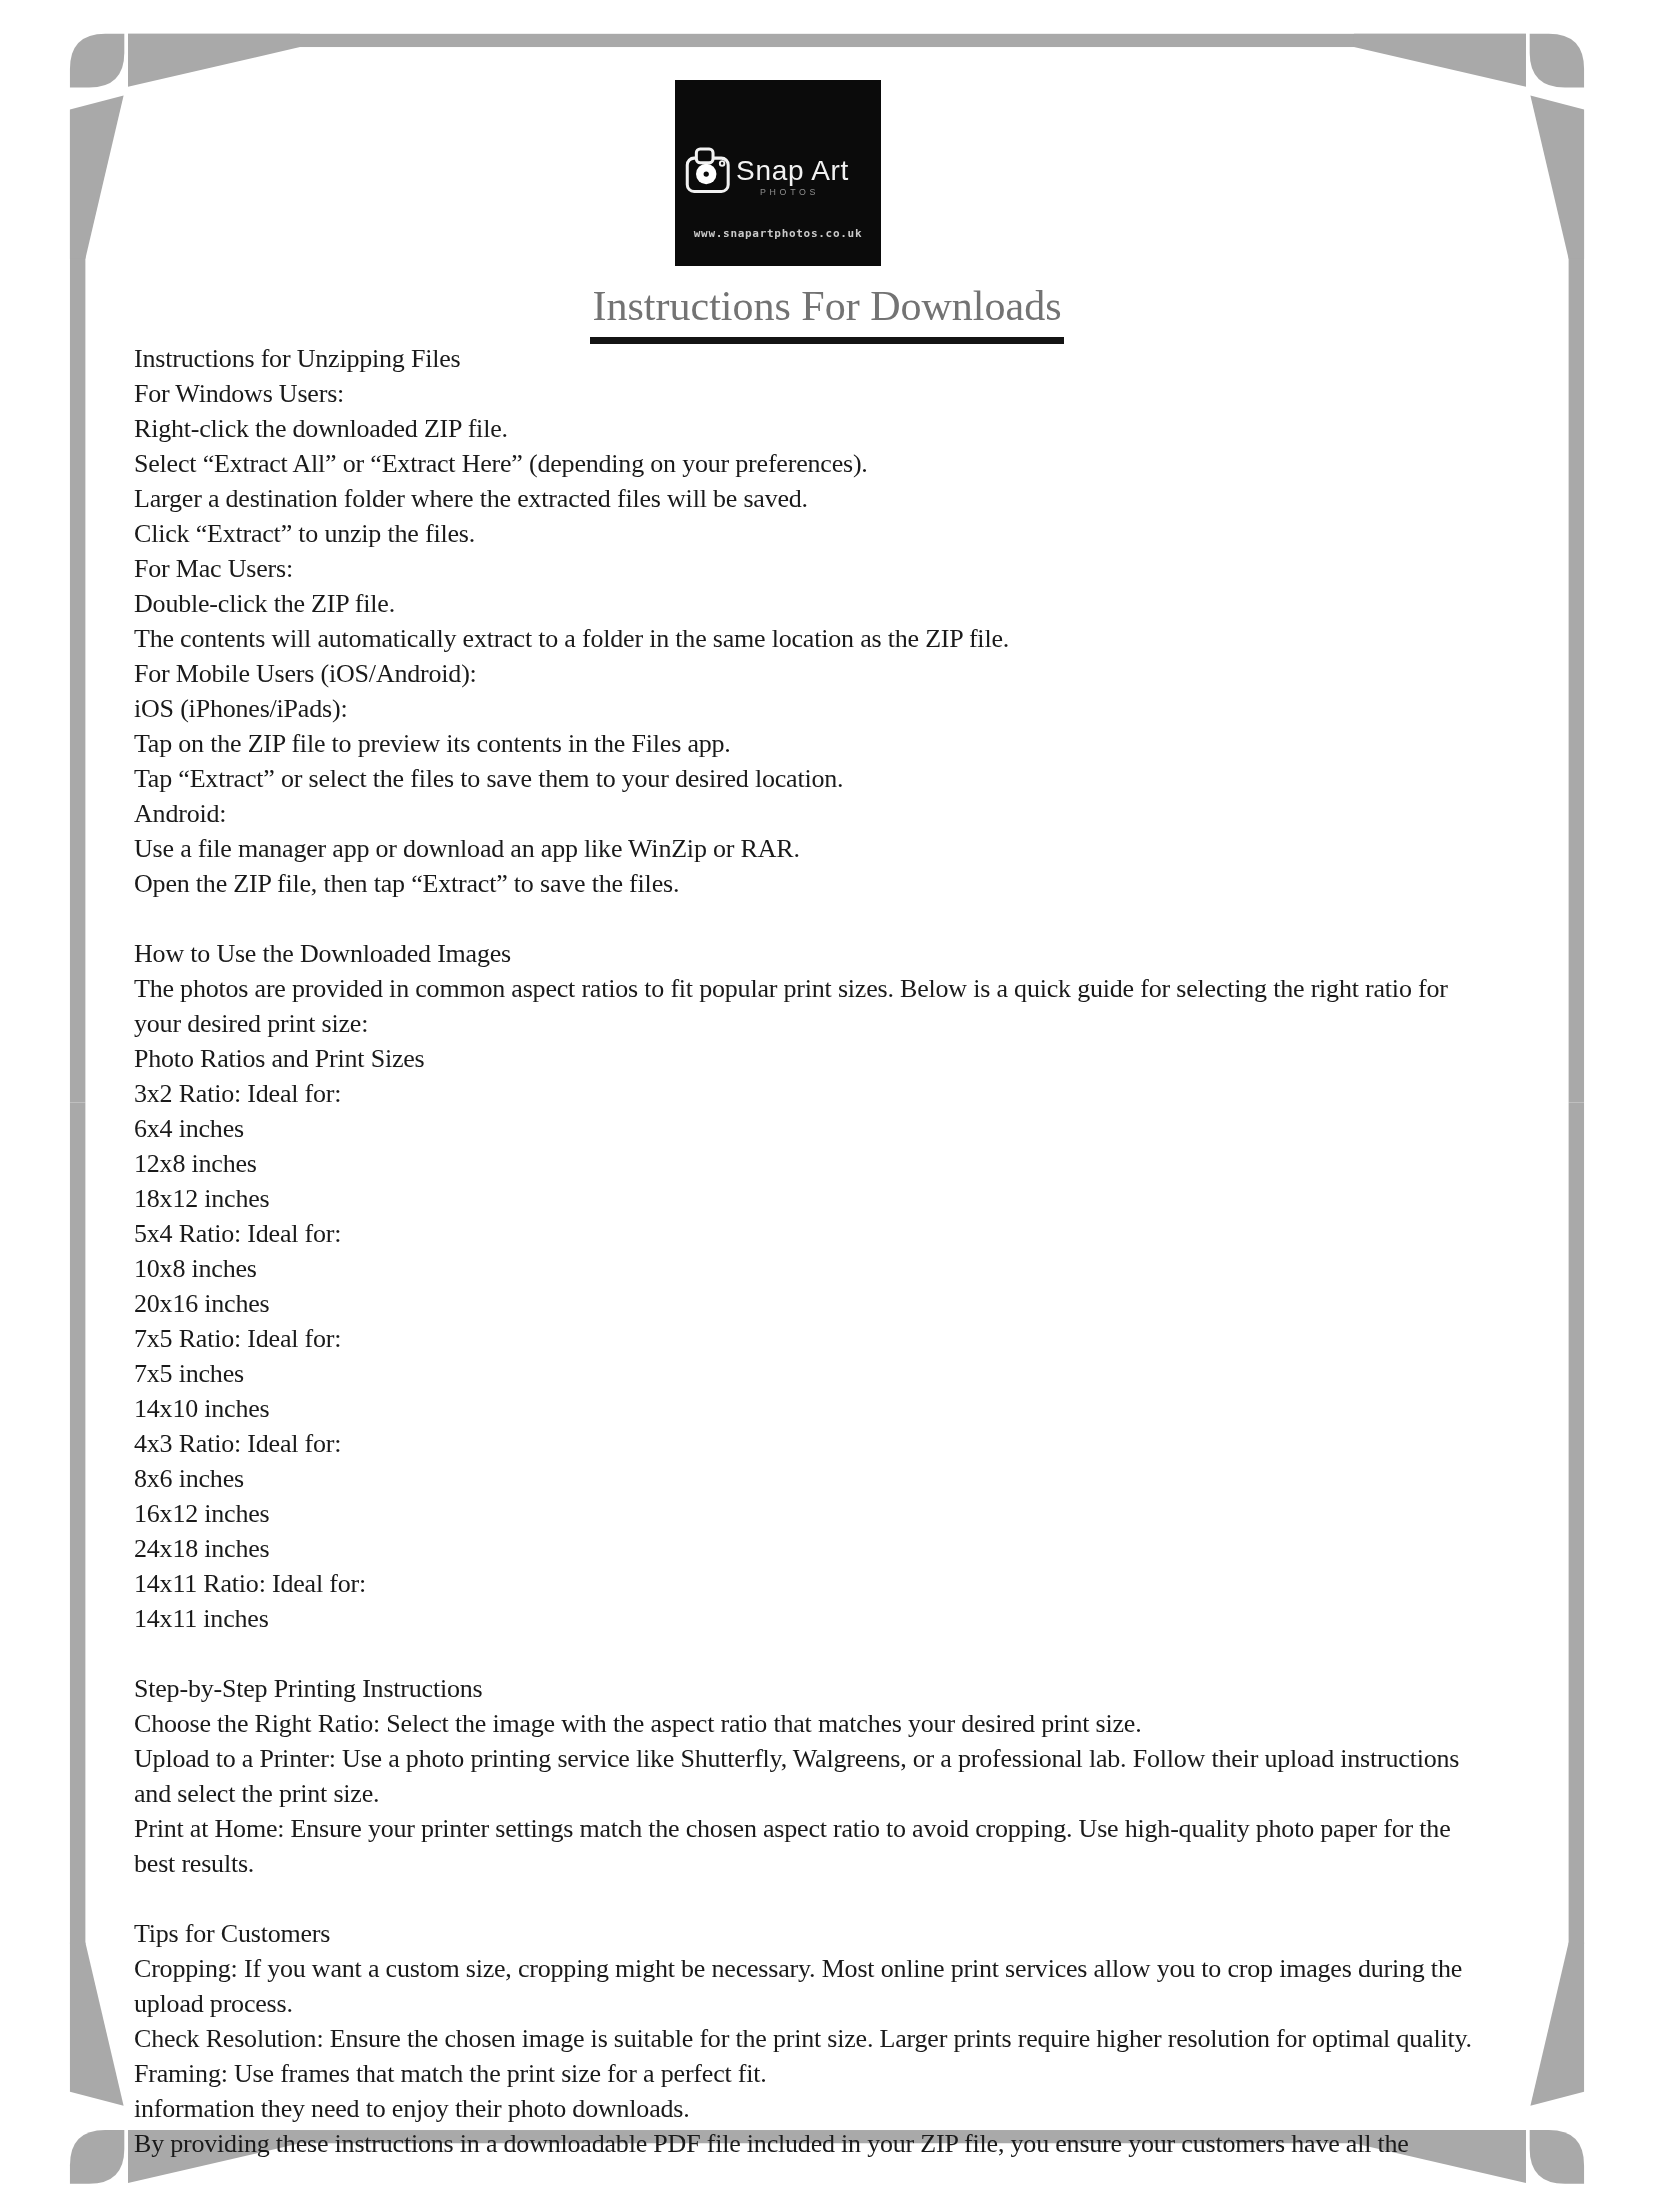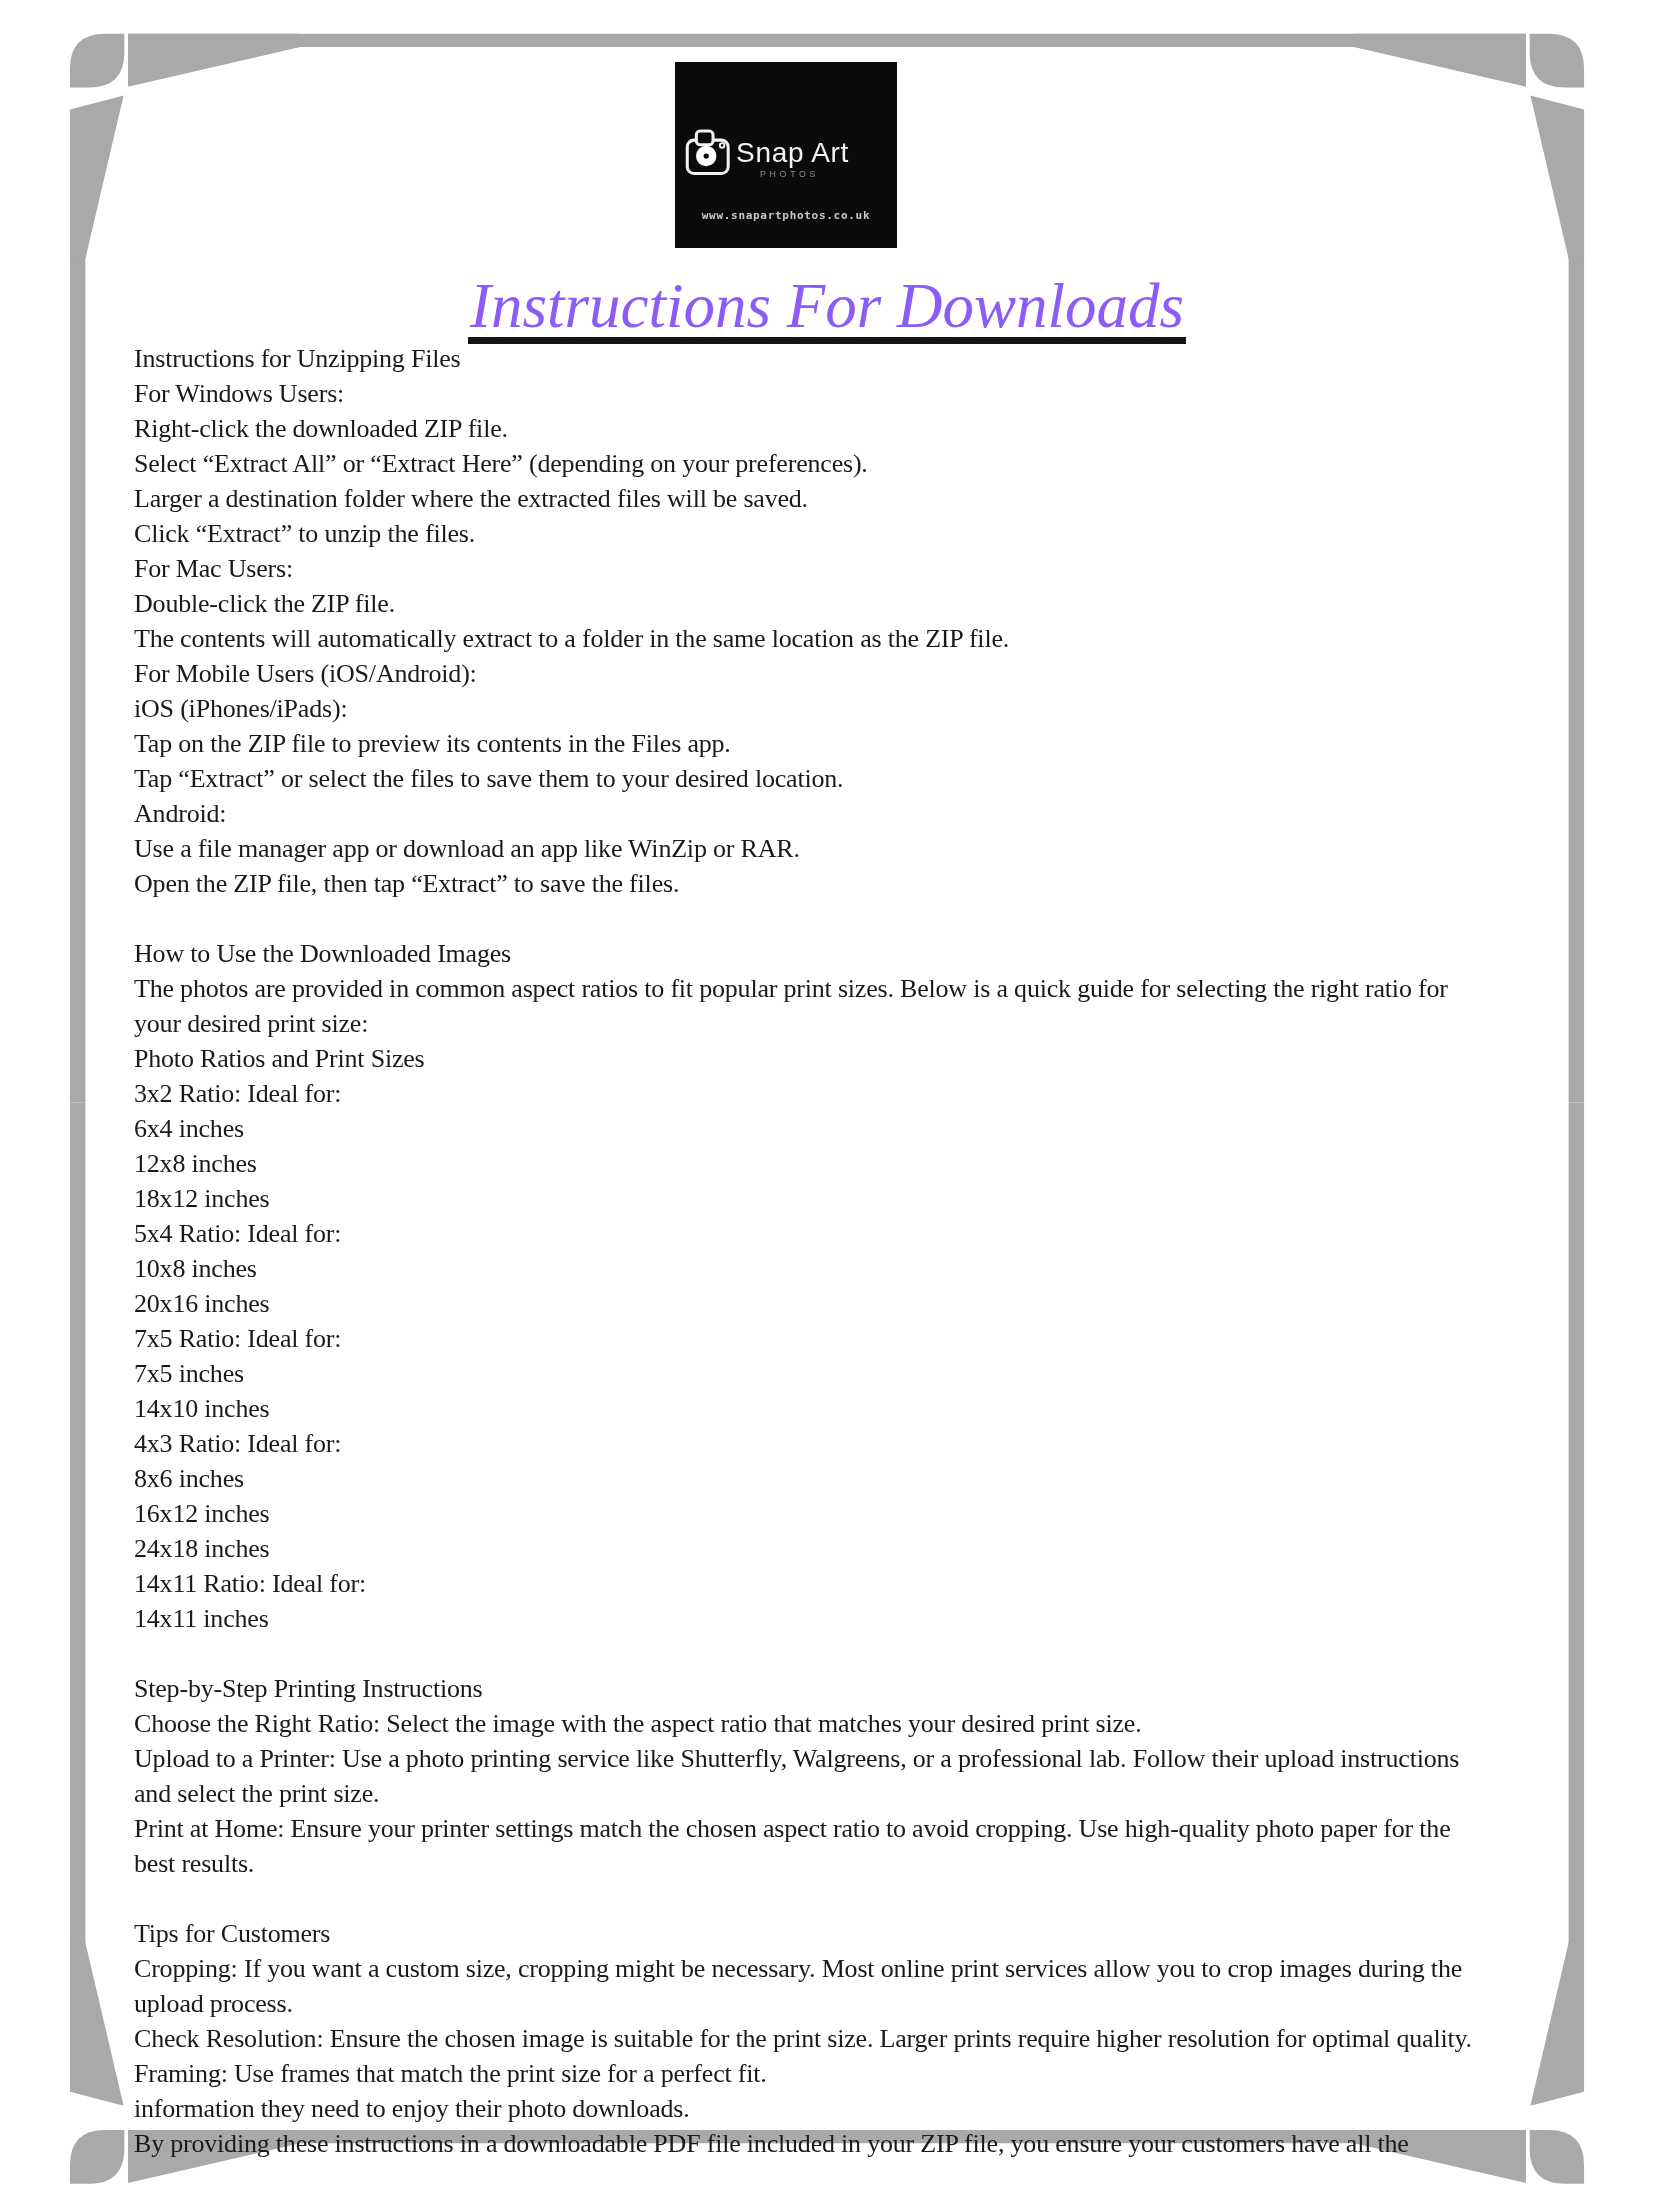--- a/index.html
+++ b/index.html
@@ -13,22 +13,22 @@
   }
   .frame-svg {
     position: absolute; left: 0; top: 0;
     width: 1654px; height: 2205px;
     pointer-events: none;
   }
   .frame-svg * { fill: var(--frame-color, #a9a9a9); }
 
   .logo-box {
     position: absolute;
-    left: 675px; top: 62px;
-    width: 222px; height: 186px;
+    left: 675px; top: 80px;
+    width: 206px; height: 186px;
     background: var(--logo-bg, #0b0b0b);
   }
   .camera-svg {
     position: absolute; left: 10.3px; top: 66px;
     width: 50px; height: 50px;
   }
   .brand-name {
     position: absolute; left: 61px; top: 76px;
     font-family: "Liberation Sans", sans-serif;
     font-size: 28px; line-height: 29px;
@@ -51,24 +51,23 @@
   }
 
   .title-wrap {
     position: absolute; left: 0; top: 275px;
     width: 100%;
     text-align: center;
   }
   .page-title {
     display: inline-block;
     position: relative;
-    font-size: 63px; line-height: 63px;
-    color: #8b5cf6;
+    font-size: 42px; line-height: 63px;
+    color: #737373;
     white-space: nowrap;
-    font-style: italic;
   }
   .page-title::after {
     content: "";
     position: absolute; left: -2.2px; right: -2.2px; top: 62px;
     height: 6.6px;
     background: var(--underline-color, #141414);
   }
 
   .doc-body {
     position: absolute; left: 98px; top: 341px;

